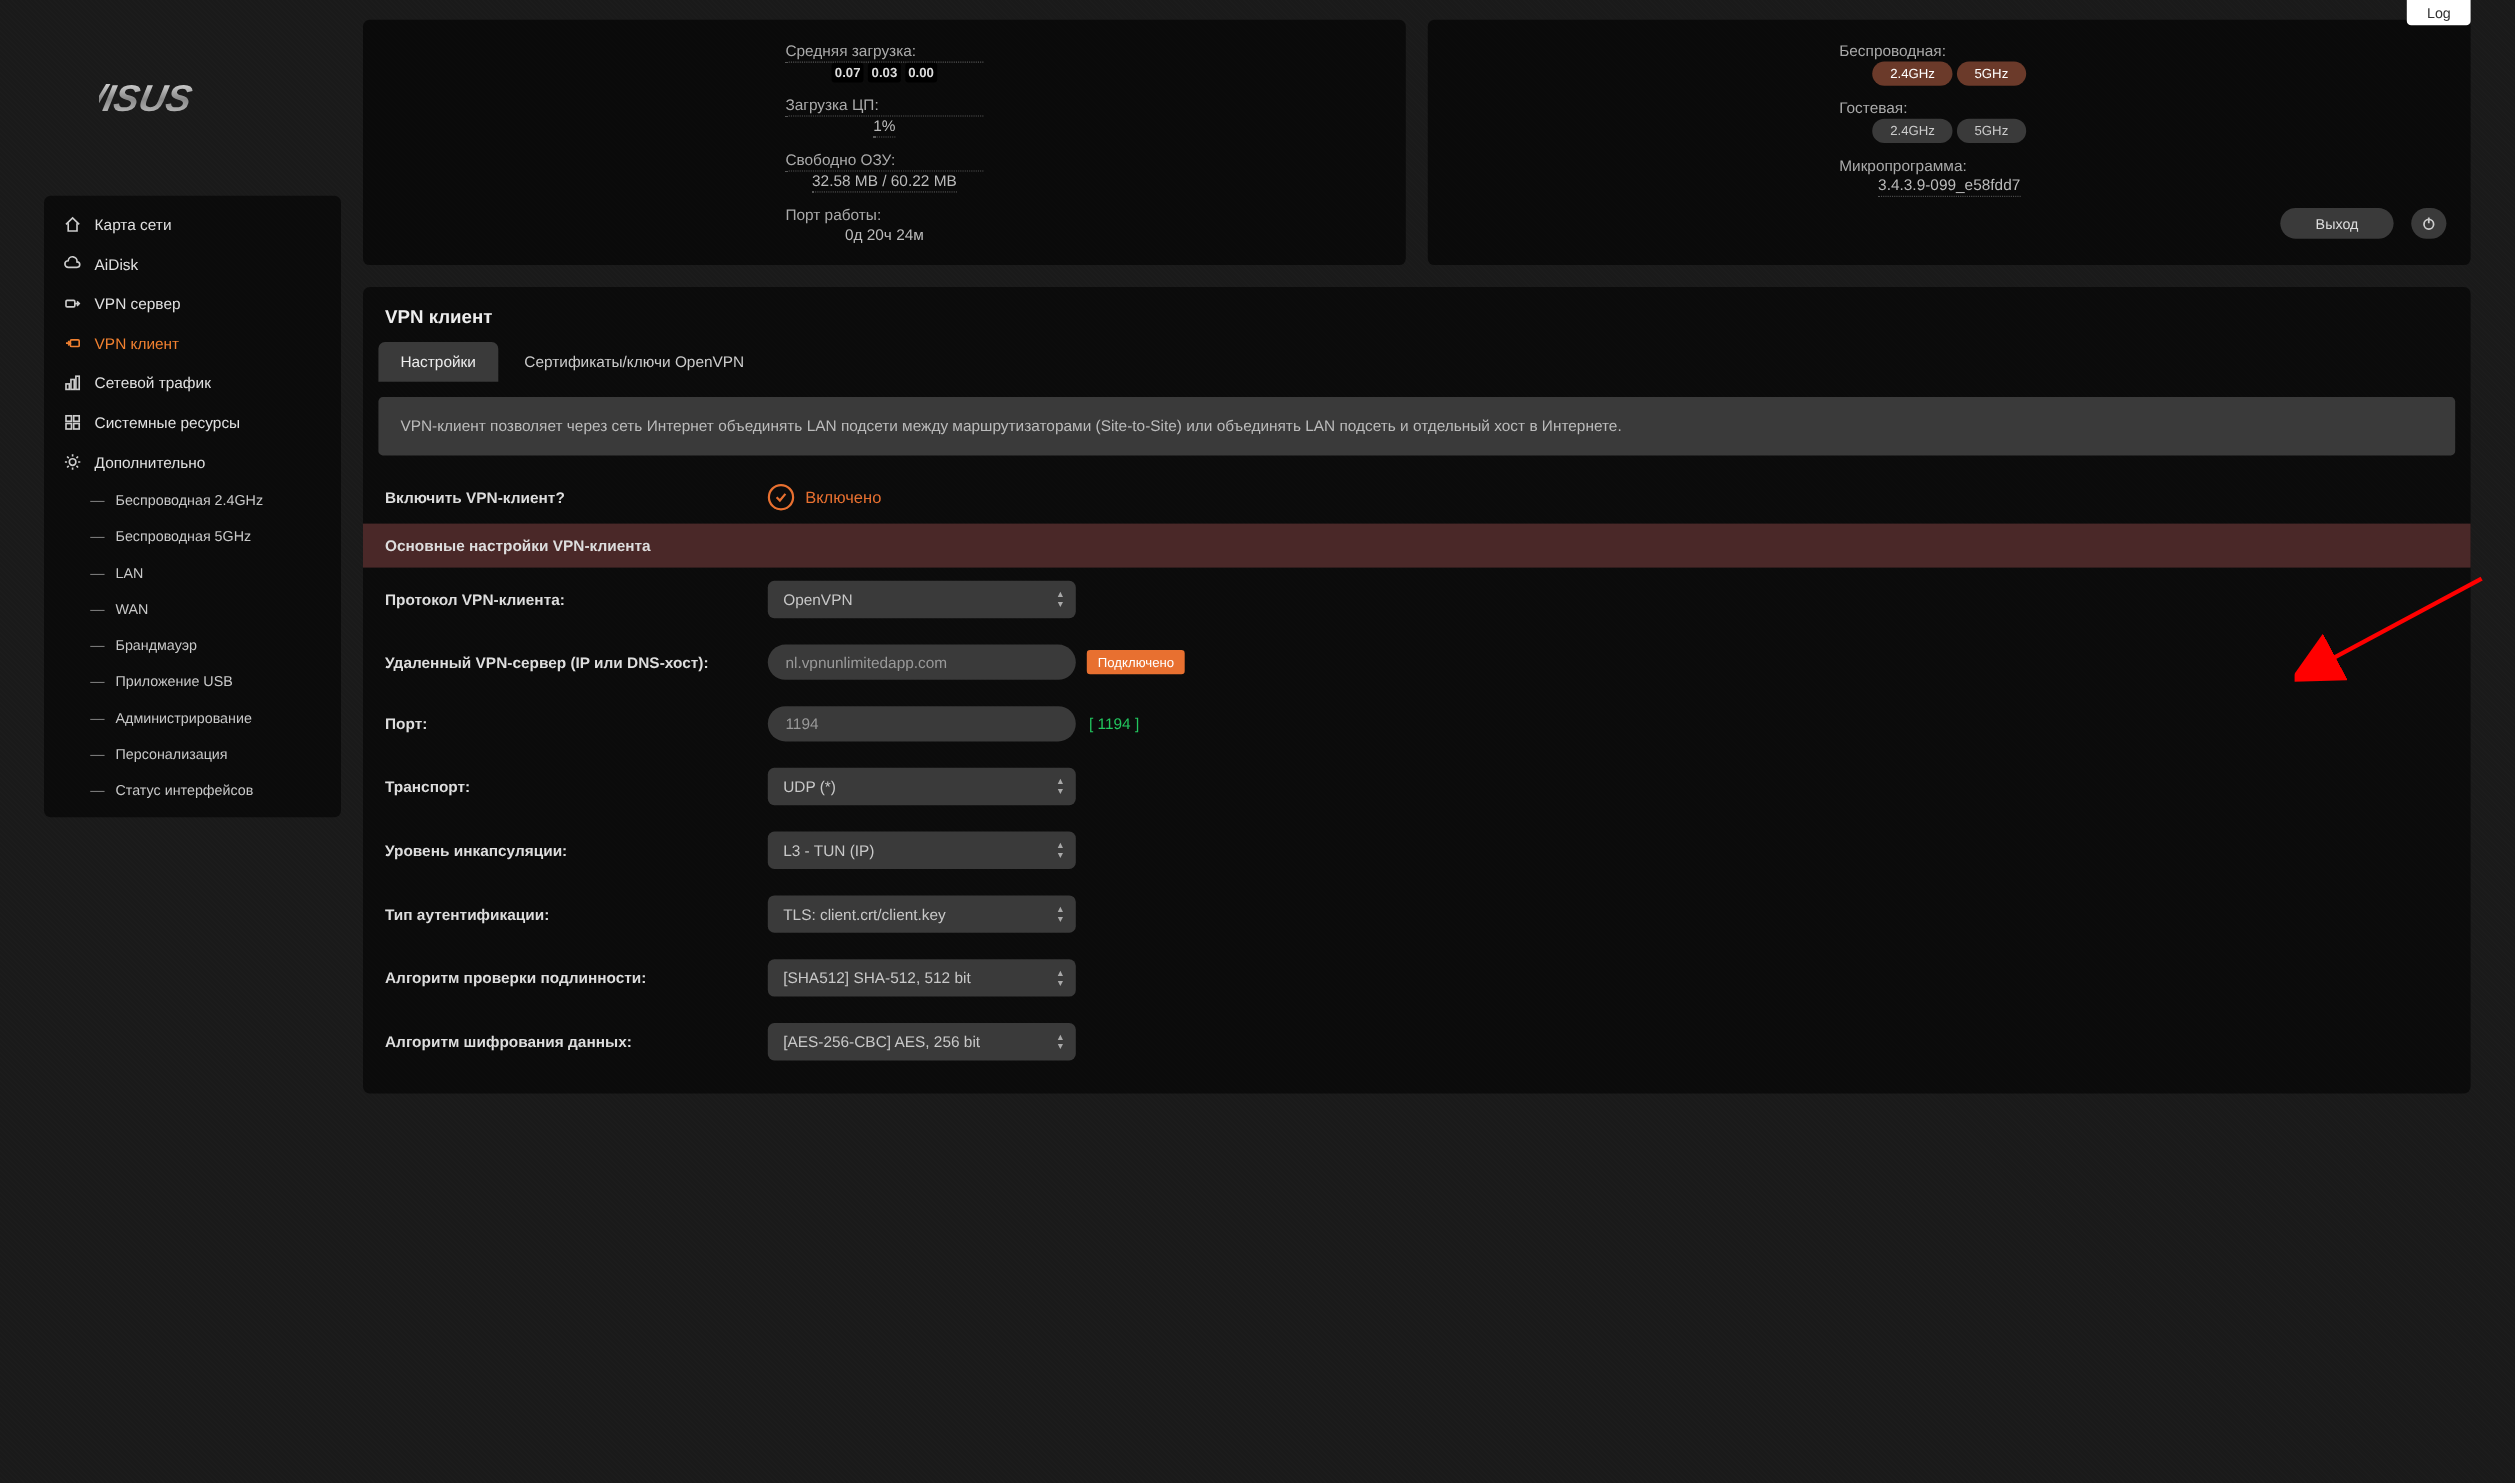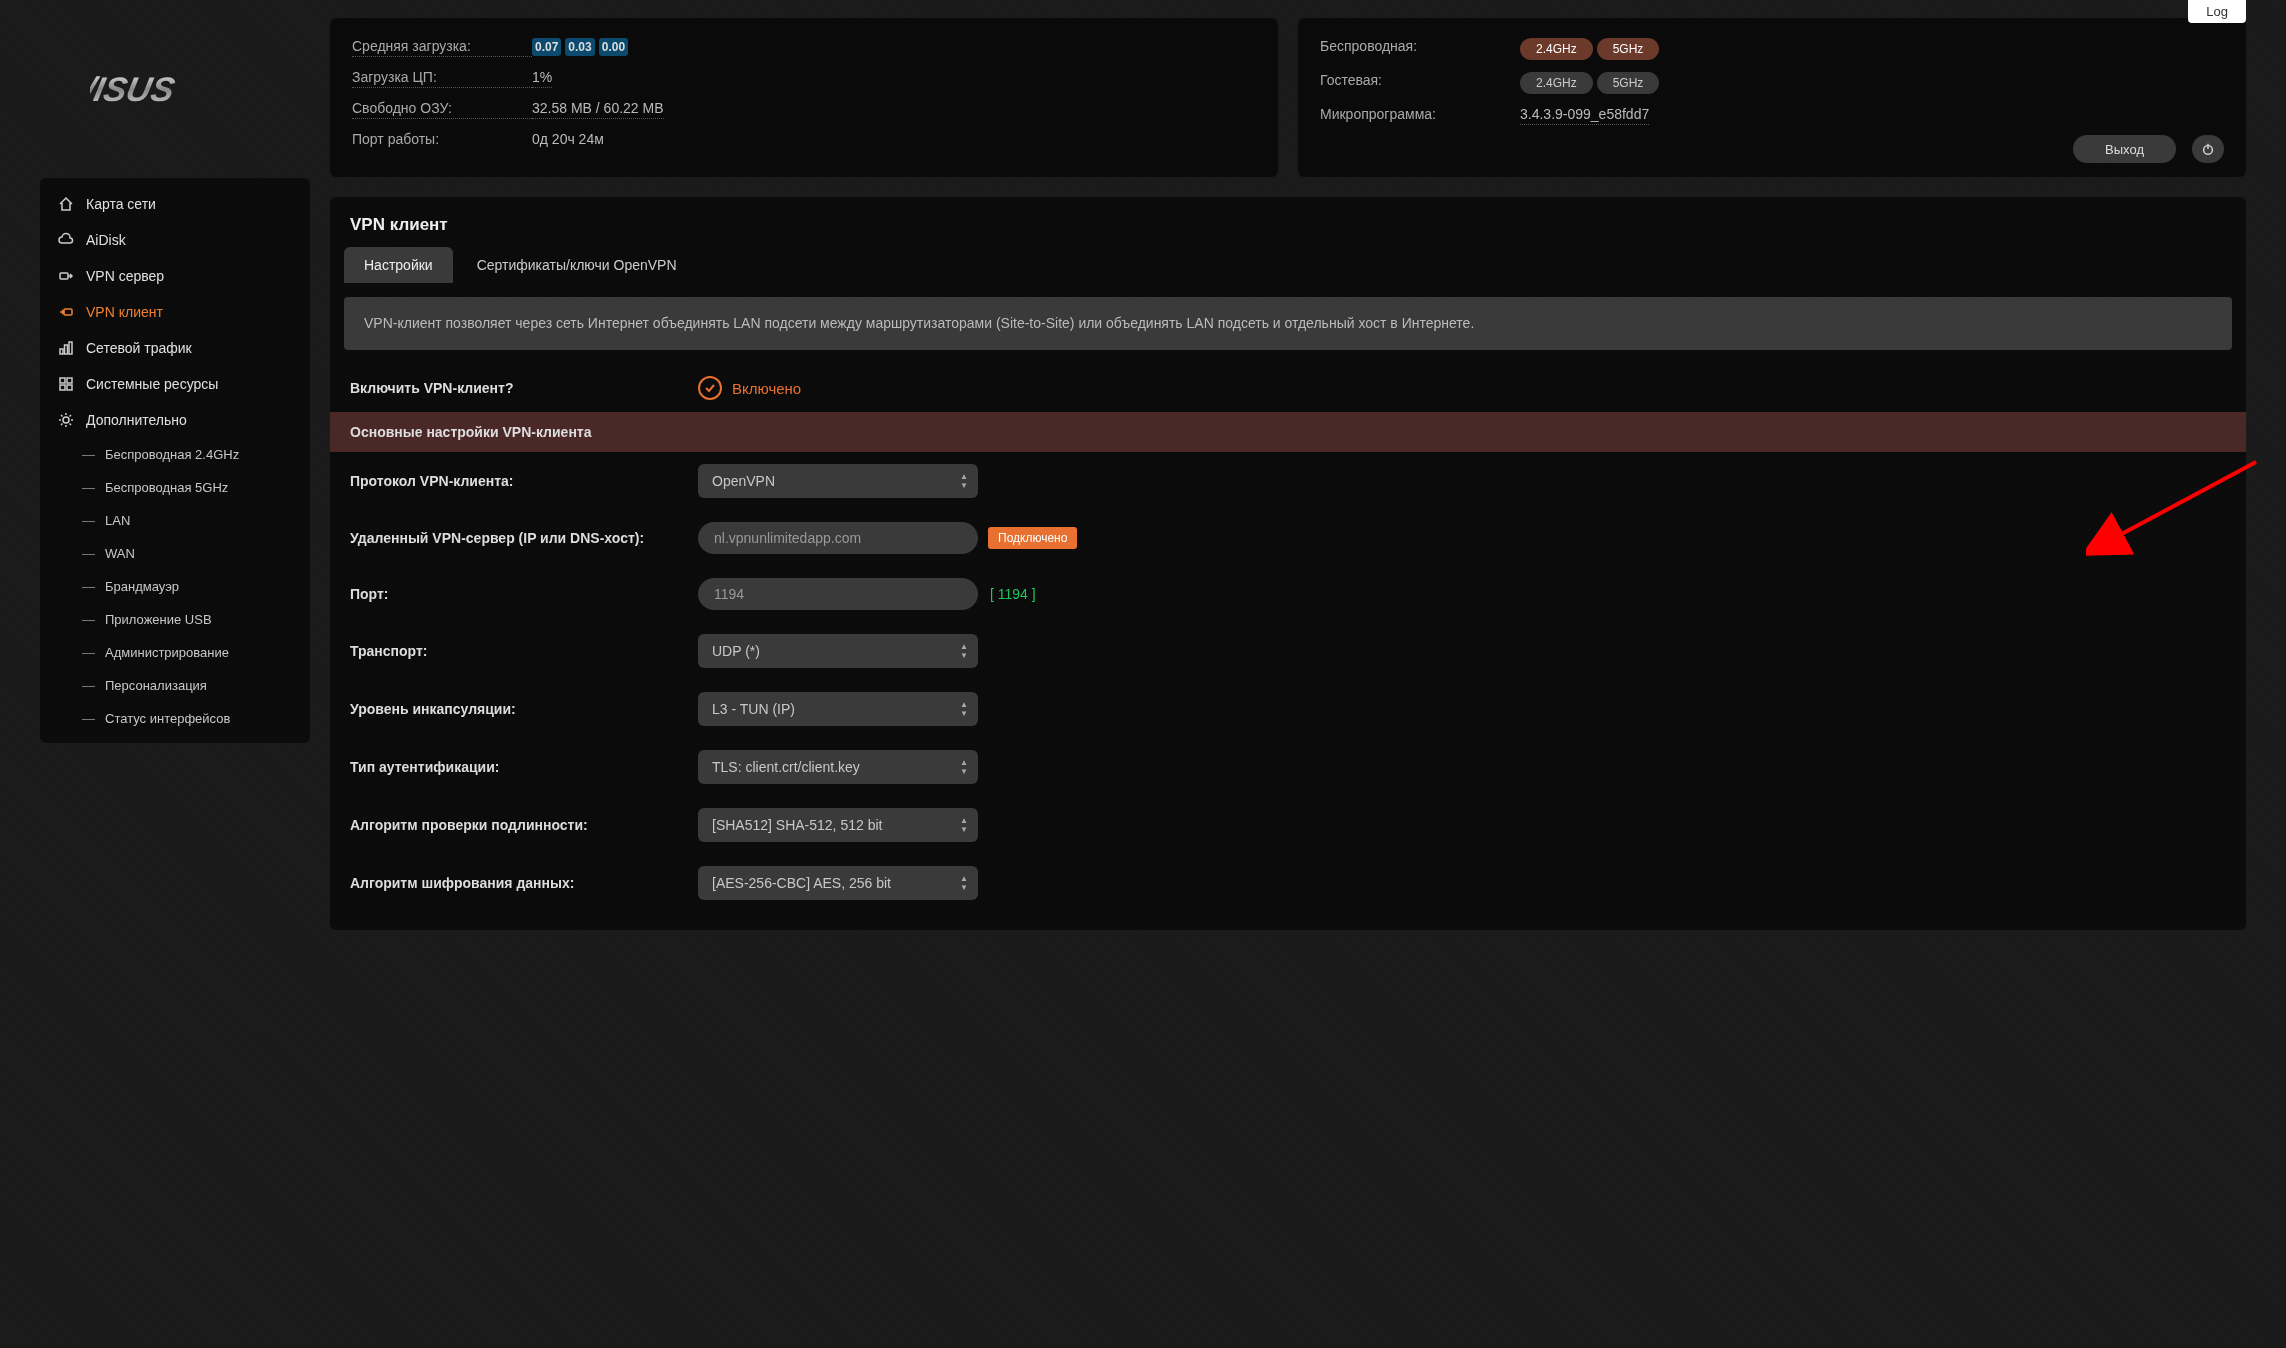--- a/index.html
+++ b/index.html
@@ -73,37 +73,38 @@
   margin-bottom: 20px;
 }
 .stat-box {
   background: rgba(0,0,0,0.6);
   border-radius: 6px;
   padding: 14px 22px;
   flex: 1;
 }
 .stat-row {
   display: flex;
-  align-items: flex-start;
+  align-items: center;
   padding: 6px 0;
   font-size: 14px;
+  flex-direction: column;
 }
 .stat-label {
   width: 180px;
   color: #aaa;
   border-bottom: 1px dotted #555;
   display: inline-block;
   padding-bottom: 2px;
 }
 .stat-label.nodot { border-bottom: none; }
 .stat-value { color: #bbb; }
 .stat-value.dotted { border-bottom: 1px dotted #555; padding-bottom: 2px; }
 .badge-group { display: flex; gap: 4px; }
 .badge {
-  background: #0c4a6e;
+  background: #000000;
   color: #ddd;
   padding: 2px 3px;
   border-radius: 3px;
   font-size: 12px;
   font-weight: bold;
 }
 .pill-group { display: flex; gap: 4px; }
 .pill {
   background: #3a3a3a;
   color: #ccc;

